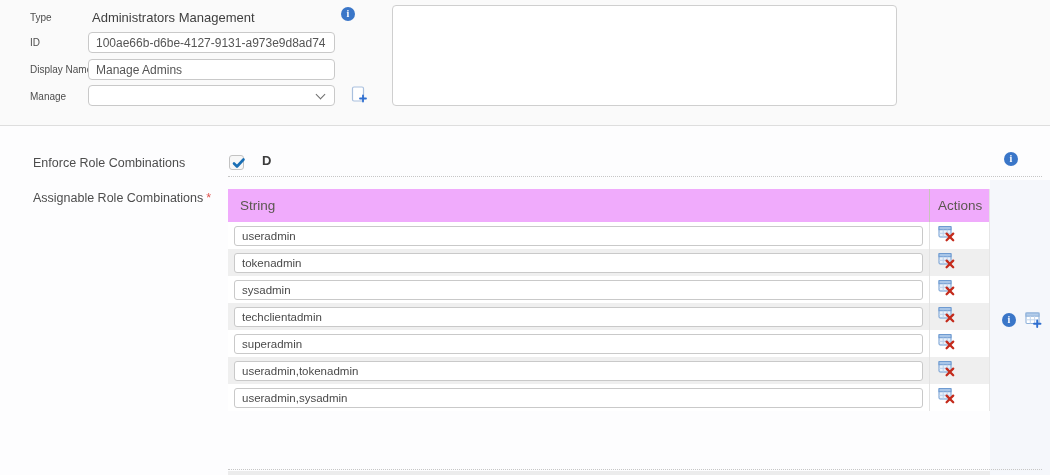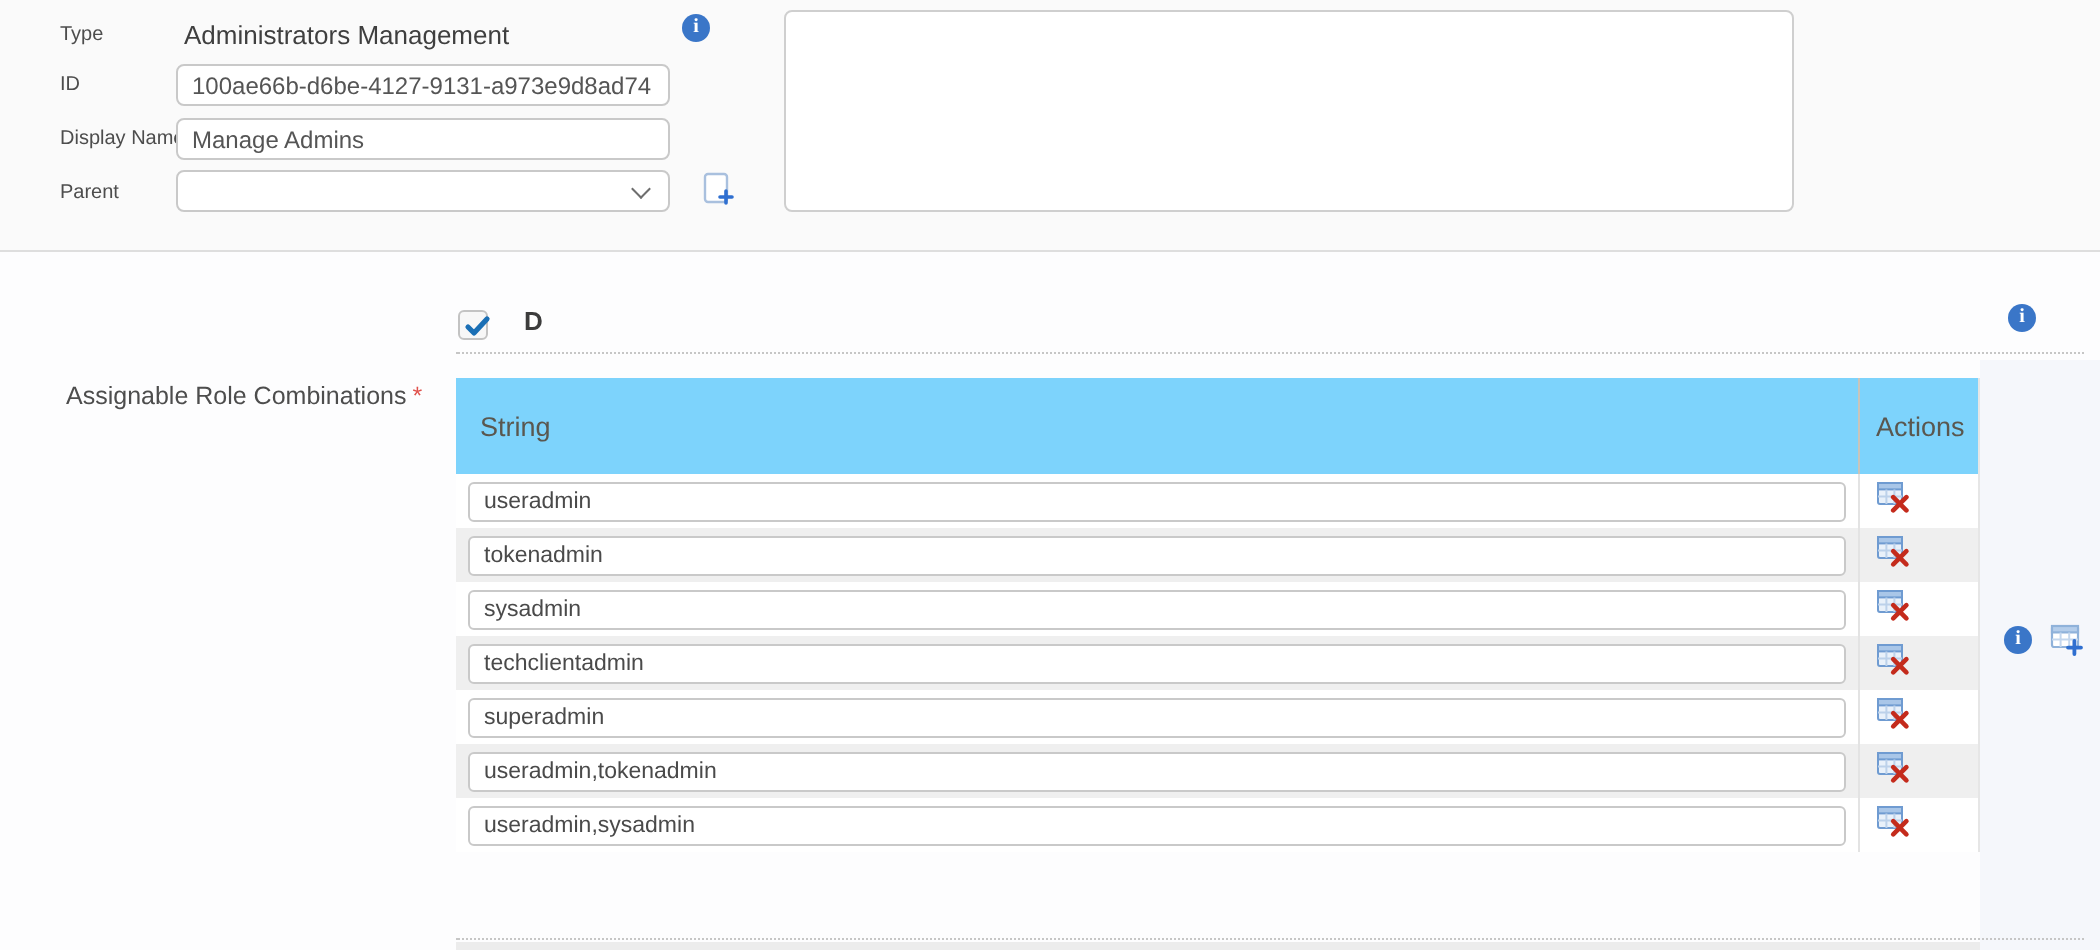--- a/index.html
+++ b/index.html
@@ -70,22 +70,22 @@
 
   .dotted-line { position:absolute; left:228px; right:8px; border-bottom:1px dotted #c6c6c6; height:0; }
 
   
   .roles-table {
     position:absolute; left:228px; top:62px; width:762px;
     border-collapse:collapse; table-layout:fixed;
     background:#fff; border-right:1px solid #e6e6e6;
   }
   .roles-table th {
-    background:#7dd3fc; color:#5a574f; font-weight:normal;
-    font-size:13.5px; text-align:left; height:48px; padding:0 12px;
+    background:#f0abfc; color:#5a574f; font-weight:normal;
+    font-size:13.5px; text-align:left; height:33px; padding:0 12px;
   }
   .roles-table th.actions-h { border-left:1px solid #c8c4bb; padding:0 8px; width:60px; }
   .roles-table td { height:27px; padding:0 6px; vertical-align:middle;margin-top:35px; }
   .roles-table td.cell-actions { border-left:1px solid #e3e3e3; padding:0 0 0 8px; width:60px; }
   .roles-table tr:nth-child(even) td { background:#efefef; }
   .row-input {
     width:100%; height:20px; border:1px solid #c9c9c9; border-radius:3px;
     background:#fff; font-family:"Liberation Sans", sans-serif;
     font-size:11.5px; color:#4a4a4a; padding:0 7px; outline:none; display:block;
   }
@@ -107,38 +107,39 @@
   <span class="lbl" style="top:8px">Type</span>
   <span class="static-val" style="top:8px">Administrators Management</span>
   <span class="info-icon" style="position:absolute; left:341px; top:7px;">i</span>
 
   <span class="lbl" style="top:33px">ID</span>
   <input class="txt-input" style="top: 32px;" value="100ae66b-d6be-4127-9131-a973e9d8ad74">
 
   <span class="lbl" style="top:60px">Display Name</span>
   <input class="txt-input" style="top: 59px;" value="Manage Admins">
 
-  <span class="lbl" style="top:87px">Parent</span>
+  <span class="lbl" style="top:87px">Manage</span>
   <div class="select-box" style="top:85px">
     <span class="chev"></span>
   </div>
 
   <span class="doc-add-icon">
     <svg width="16" height="18" viewBox="0 0 16 18">
       <rect x="1.5" y="1" width="11" height="14" rx="1.5" fill="#ffffff" stroke="#a9c0de" stroke-width="1.2"></rect>
       <path d="M12 9.5 v6 M9 12.5 h6" stroke="#2f6fd0" stroke-width="1.8" stroke-linecap="round"></path>
     </svg>
   </span>
 
   <textarea class="desc-area" style=""></textarea>
 </div>
 
 <div class="lower">
   <div class="right-gutter"></div>
 
+  <span class="field-label" style="top:29px">Enforce Role Combinations</span>
   <div class="checkbox">
     <svg width="16" height="15" viewBox="0 0 16 15" style="display: block;">
       <path class="checkmark-path" d="M3 7.5 L6 10.5 L12.5 3.5" fill="none" stroke="#1a6fb5" stroke-width="2.6" stroke-linecap="round" stroke-linejoin="round"></path>
     </svg>
   </div>
   <span class="check-suffix">D</span>
   <span class="info-icon" style="position:absolute; left:1004px; top:25px;">i</span>
   <div class="dotted-line" style="top:49px"></div>
 
   <span class="field-label" style="top:64px">

